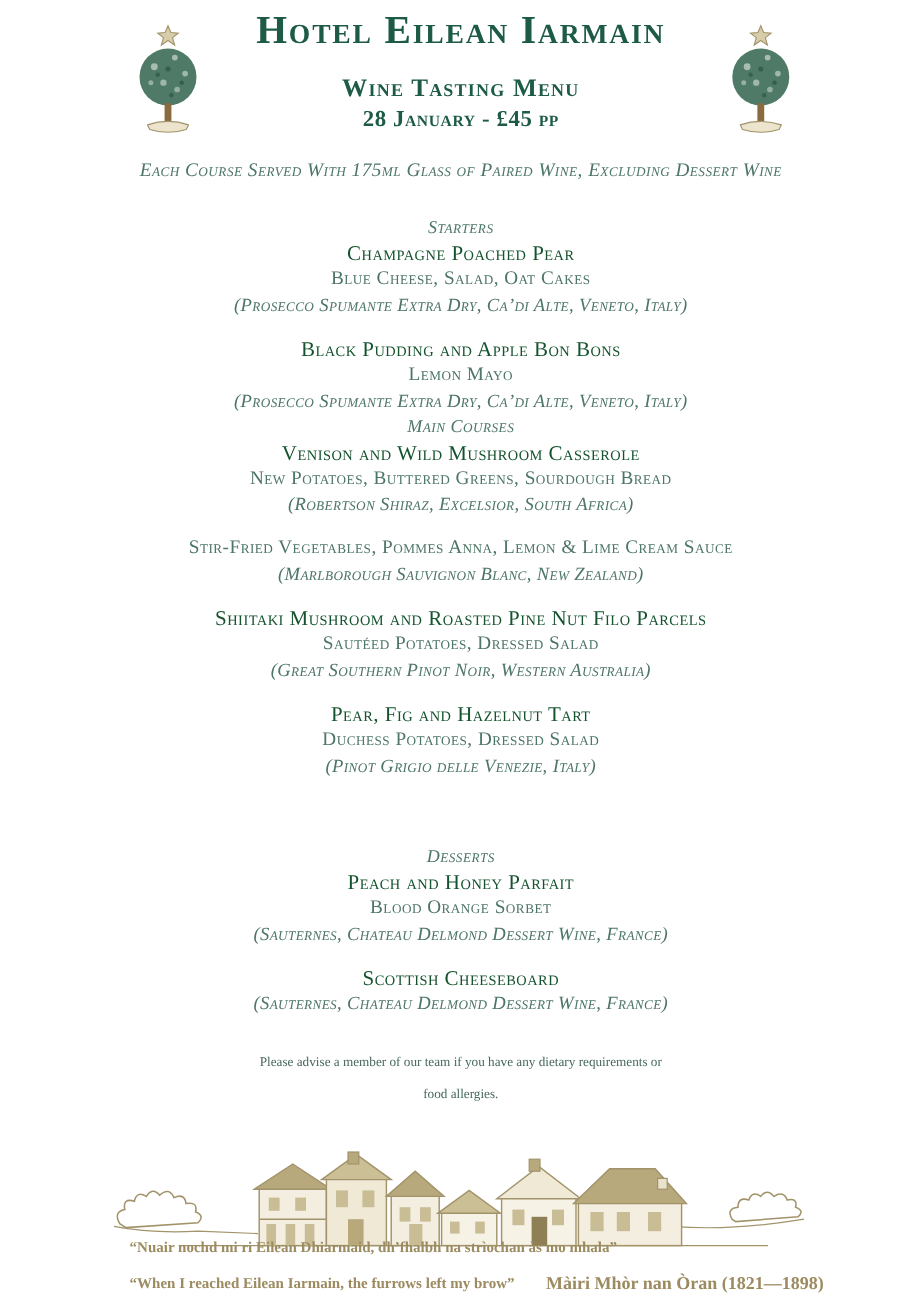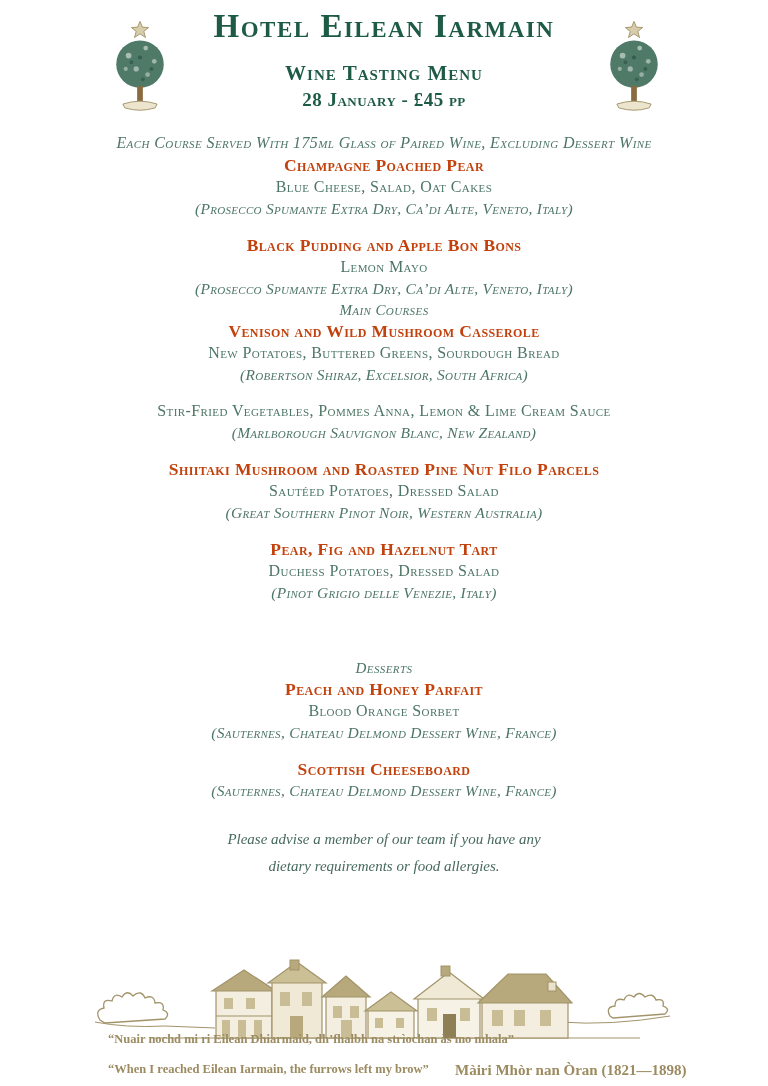--- a/index.html
+++ b/index.html
@@ -36,36 +36,36 @@
   .course-label {
     line-height: 20px; font-size: 15px; font-style: italic;
     font-variant: small-caps; letter-spacing: 0.4px; color: #4d7666;
   }
   .ml-starters { margin-top: 26px; }
   .ml-mains    { }
   .ml-desserts { margin-top: 54px; }
   .menu-item { margin-top: 0; }
   .menu-item + .menu-item { margin-top: 14px; }
   .dish-name {
-    line-height: 22px; font-size: 17.5px; font-weight: 700;
-    font-variant: small-caps; letter-spacing: 0.4px; color: #c2410c;
+    line-height: 22px; font-size: 17.5px; font-weight: 400;
+    font-variant: small-caps; letter-spacing: 0.4px; color: #14532d;
   }
   .dish-desc {
     line-height: 22px; font-size: 16px;
     font-variant: small-caps; letter-spacing: 0.4px; color: #4d7666;
   }
   .dish-wine {
     line-height: 22px; font-size: 15.5px; font-style: italic;
     font-variant: small-caps; letter-spacing: 0.3px; color: #4d7666;
   }
 
   
   .allergy-note {
     margin: 24px auto 12px; max-width: 345px; line-height: 27px;
-    font-size: 15px; color: #47695e; position: relative; z-index: 2; font-style: italic;
+    font-size: 11px; color: #47695e; position: relative; z-index: 2;
   }
   .village { position: absolute; left: 0; top: 952px; width: 768px; height: 88px; z-index: 1; }
   .quote-gaelic {
     position: absolute; left: 108px; top: 1026px; z-index: 2;
     font-size: 12.5px; font-weight: 700; color: #9c8b60; text-align: right;
   }
   .quote-english {
     position: absolute; left: 108px; top: 1056px; z-index: 2;
     font-size: 12.5px; font-weight: 700; color: #9c8b60; text-align: left;
   }
@@ -112,20 +112,21 @@
     <rect x="37" y="70" width="6" height="16" fill="#8a6a3f"></rect>
     <path d="M22,89 Q40,83 58,89 L56,93 Q40,98 24,93 Z" fill="#ece4cd" stroke="#a2936a" stroke-width="1"></path>
   </svg>
 
   <div class="hotel-title">Hotel Eilean Iarmain</div>
   <div class="menu-title">Wine Tasting Menu</div>
   <div class="date-line">28 January - £45 pp</div>
   <div class="note">Each Course Served With 175ml Glass of Paired Wine, Excluding Dessert Wine</div>
 
   <div>
+    <div class="course-label ml-starters">Starters</div>
     <div class="menu-item">
       <div class="dish-name">Champagne Poached Pear</div>
       <div class="dish-desc">Blue Cheese, Salad, Oat Cakes</div>
       <div class="dish-wine">(Prosecco Spumante Extra Dry, Ca’di Alte, Veneto, Italy)</div>
     </div>
     <div class="menu-item">
       <div class="dish-name">Black Pudding and Apple Bon Bons</div>
       <div class="dish-desc">Lemon Mayo</div>
       <div class="dish-wine">(Prosecco Spumante Extra Dry, Ca’di Alte, Veneto, Italy)</div>
     </div>

